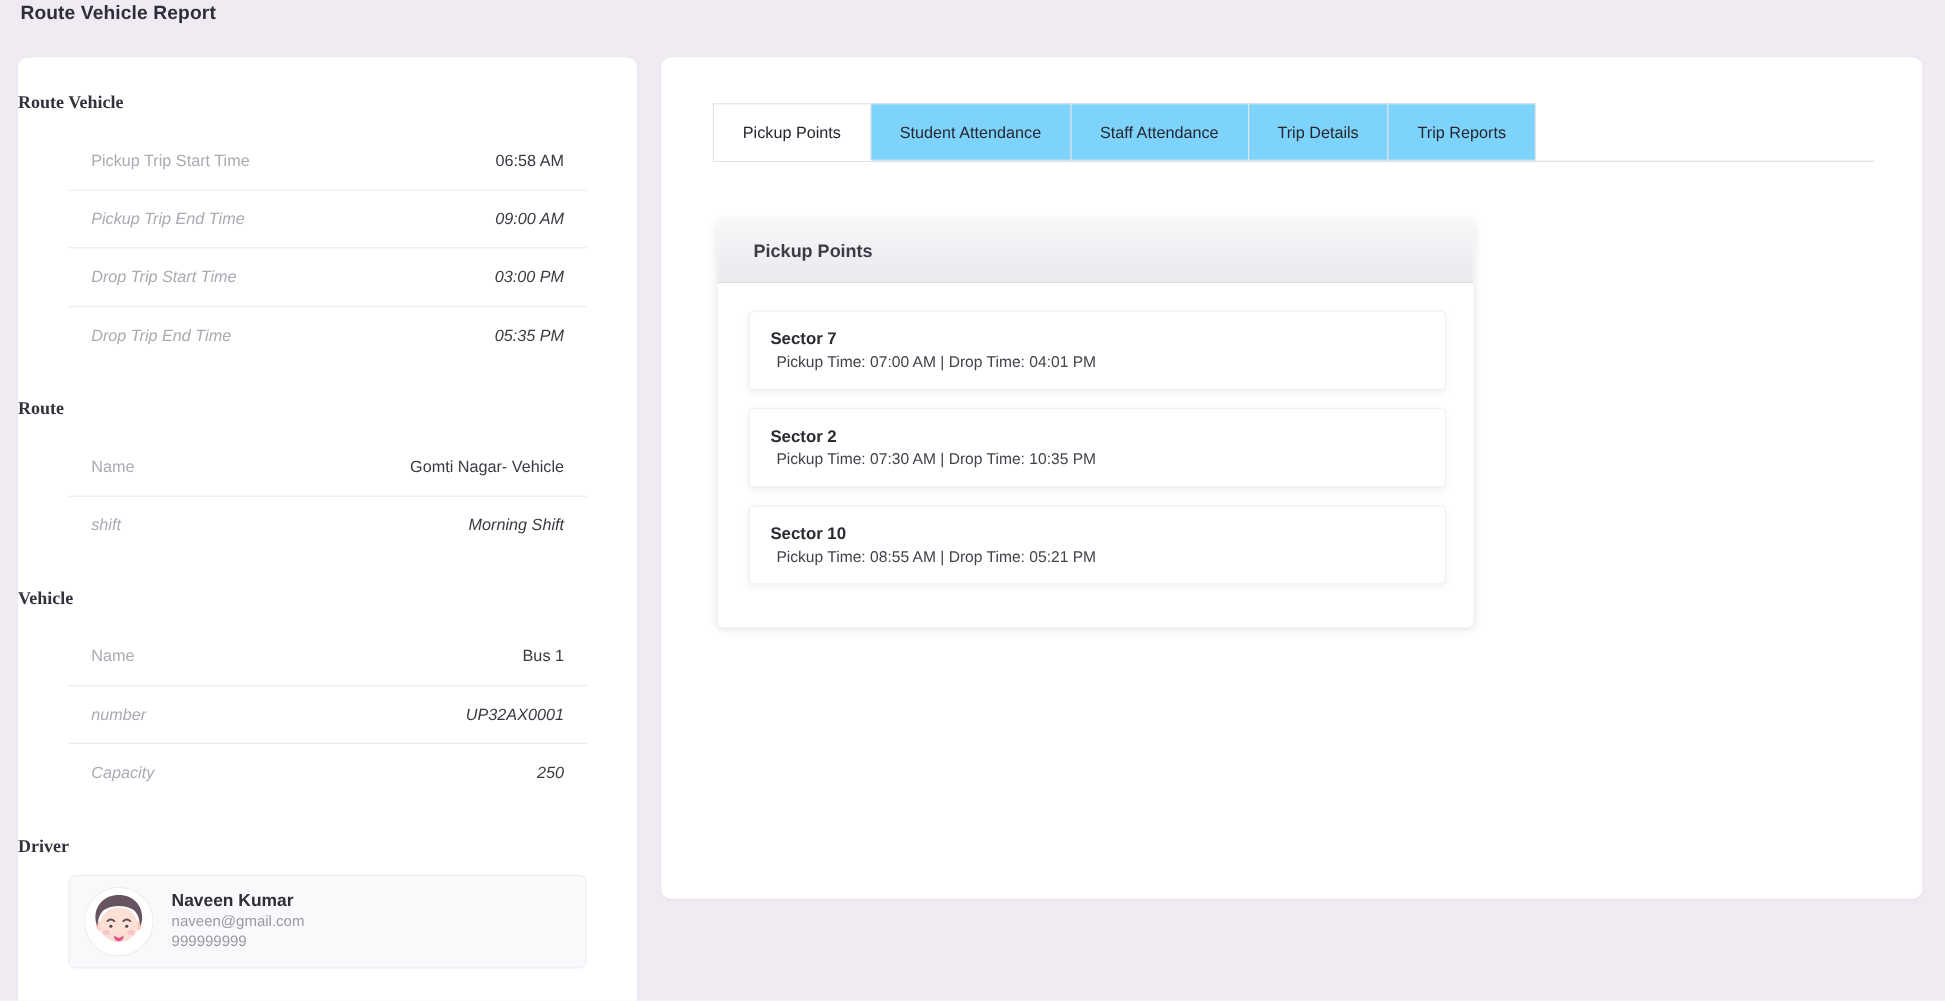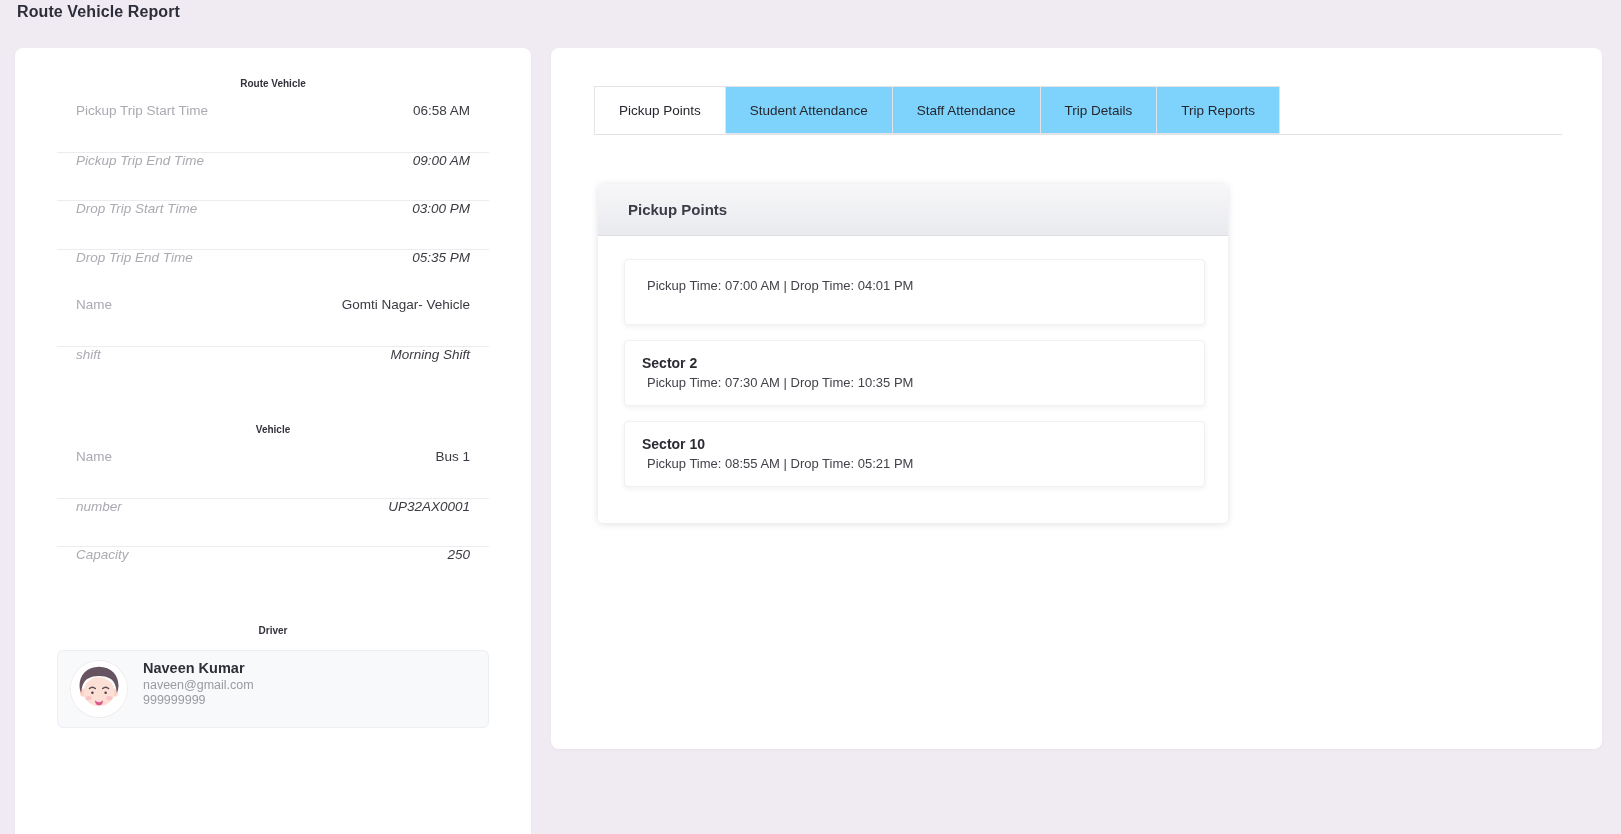--- a/index.html
+++ b/index.html
@@ -12,34 +12,35 @@
   .page-title {
     position:absolute; top:3px; left:17px;
     font-size:16px; font-weight:bold; color:#2e2e3a; letter-spacing:.1px;
   }
   
   .left-panel {
     position:absolute; left:15px; top:48px; width:516px; height:900px;
     background:#fff; border-radius:8px; box-shadow:0 1px 3px rgba(90,70,110,.05);
   }
   .lp-heading {
-    text-align:center; font-size:10px; font-weight:bold; color:#32323c;
+    font-size:15px; font-weight:bold; color:#32323c;
     margin:30px 0 14px;
+    font-family:Liberation Serif, serif;
   }
   .lp-rows { margin:0 42px; }
   .lp-row {
-    display:flex; justify-content:space-between; align-items:flex-start;
+    display:flex; justify-content:space-between; align-items:center;
     height:48.5px; box-sizing:border-box; padding:0 19px; font-size:13.5px;
   }
   .lp-row + .lp-row { border-top:1px solid #ececef;font-style:italic; }
   .lp-label { color:#aaaab2; }
   .lp-value { color:#3a3a42; }
   .driver-card {
     margin:0 42px; background:#f8f9fb; border:1px solid #eceef2; border-radius:6px;
-    display:flex; align-items:flex-start; padding:9px 12px; gap:15px; height:58px;
+    display:flex; align-items:center; padding:9px 12px; gap:15px; height:58px;
   }
   .avatar { width:58px; height:58px; border-radius:50%; background:#fff; flex:none; overflow:hidden; box-shadow:0 0 0 1px #f0e8e8 inset; }
   .driver-name  { font-size:14.5px; font-weight:bold; color:#2f2f38; margin-bottom:2px; }
   .driver-email, .driver-phone { font-size:12.5px; color:#9a9aa2; line-height:1.25; }
   
   .right-panel {
     position:absolute; left:551px; top:48px; width:1051px; height:701px;
     background:#fff; border-radius:8px; box-shadow:0 1px 3px rgba(90,70,110,.05);
     box-sizing:border-box; padding-top:38px;
   }
@@ -98,20 +99,21 @@
     <div class="lp-row">
       <span class="lp-label">Drop Trip Start Time</span>
       <span class="lp-value">03:00 PM</span>
     </div>
     <div class="lp-row">
       <span class="lp-label">Drop Trip End Time</span>
       <span class="lp-value">05:35 PM</span>
     </div>
   </div>
 
+  <div class="lp-heading">Route</div>
   <div class="lp-rows">
     <div class="lp-row">
       <span class="lp-label">Name</span>
       <span class="lp-value">Gomti Nagar- Vehicle</span>
     </div>
     <div class="lp-row">
       <span class="lp-label">shift</span>
       <span class="lp-value">Morning Shift</span>
     </div>
   </div>
@@ -166,20 +168,21 @@
     <div class="tab">Staff Attendance</div>
     <div class="tab">Trip Details</div>
     <div class="tab">Trip Reports</div>
   </div>
 
   <section class="card">
     <div class="card-header">Pickup Points</div>
     <div class="card-body">
 
       <div class="pp-item">
+        <div class="pp-name">Sector 7</div>
         <div class="pp-times">Pickup Time: 07:00 AM | Drop Time: 04:01 PM</div>
       </div>
 
       <div class="pp-item">
         <div class="pp-name">Sector 2</div>
         <div class="pp-times">Pickup Time: 07:30 AM | Drop Time: 10:35 PM</div>
       </div>
 
 
       <div class="pp-item">

